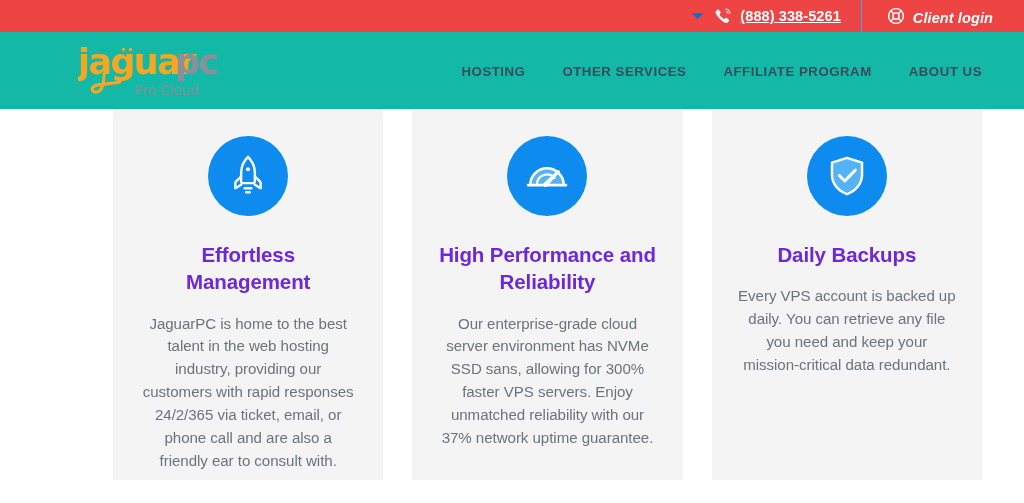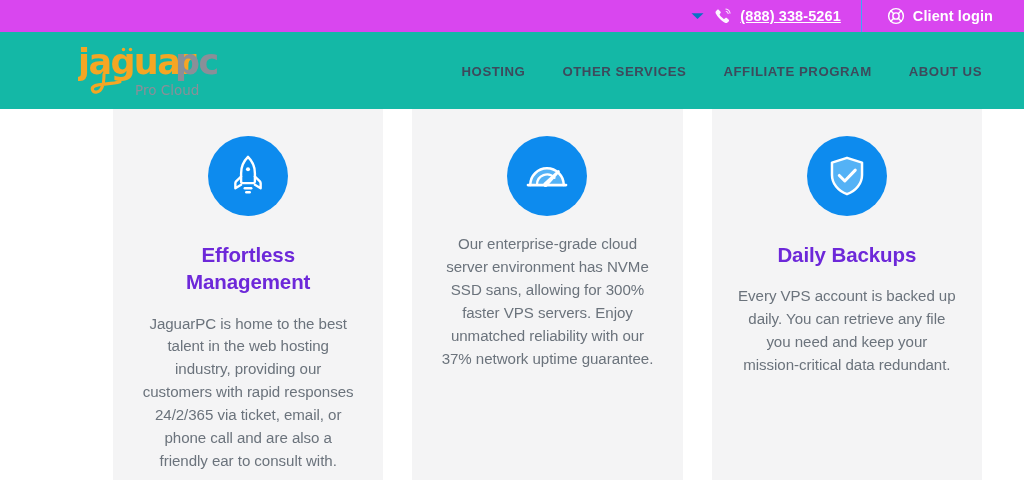--- a/index.html
+++ b/index.html
@@ -15,21 +15,21 @@
     font-family: "Liberation Sans", "DejaVu Sans", sans-serif;
     background: #ffffff;
     color: #5a6470;
     -webkit-font-smoothing: antialiased;
   }
 
   
   .topbar {
     position: relative;
     height: 32px;
-    background: #d946ef;
+    background: #ef4444;
     display: flex;
     align-items: stretch;
     justify-content: flex-end;
   }
   .topbar-inner {
     display: flex;
     align-items: stretch;
     height: 100%;
     padding-right: 31px;
   }
@@ -67,24 +67,25 @@
   .topbar-text {
     color: #ffffff;
     font-size: 14.5px;
     font-weight: bold;
     letter-spacing: 0.1px;
     white-space: nowrap;
     line-height: 1;
   }
   .topbar-link {
     display: flex;
-    align-items: center;
+    align-items: flex-end;
     gap: 8px;
     text-decoration: none;
     cursor: pointer;
+    font-style: italic;
   }
 
   
   .header {
     height: 77px;
     background: #14b8a6;
     display: flex;
     align-items: center;
     position: relative;
     padding-left: 8px;
@@ -255,20 +256,21 @@
   <div class="card">
     <div class="icon-circle">
       <svg width="46" height="46" viewBox="0 0 48 48" aria-hidden="true">
         <path d="M6.5 33.5 a17.5 17.5 0 0 1 35 0 z" fill="#54b2f6"></path>
         <path d="M6.5 33.5 a17.5 17.5 0 0 1 35 0" fill="none" stroke="#ffffff" stroke-width="2.6" stroke-linecap="round"></path>
         <path d="M4.2 33.5 h39.6" stroke="#ffffff" stroke-width="2.9" stroke-linecap="round"></path>
         <path d="M13.6 32.8 a10.4 10.4 0 0 1 18.2 -6.9" fill="none" stroke="#ffffff" stroke-width="2.4" stroke-linecap="round"></path>
         <path d="M34.9 18.3 L20.6 31.3 a2.5 2.5 0 0 0 3.4 3.6 L36.9 20.4 a1.4 1.4 0 0 0 -2 -2.1 z" fill="#ffffff"></path>
       </svg>
     </div>
+    <div class="card-title">High Performance and Reliability</div>
     <div class="card-body">Our enterprise-grade cloud server environment has NVMe SSD sans, allowing for 300% faster VPS servers. Enjoy unmatched reliability with our 37% network uptime guarantee.</div>
   </div>
 
   <div class="card">
     <div class="icon-circle">
       <svg width="44" height="44" viewBox="0 0 48 48" aria-hidden="true">
         <path d="M24 4.2 L40.4 9.4 v13.4 c0 9.2 -6.6 17.6 -16.4 21 -9.8 -3.4 -16.4 -11.8 -16.4 -21 V9.4 z" fill="#54b2f6" stroke="#ffffff" stroke-width="2.7" stroke-linejoin="round"></path>
         <path d="M15.6 23.4 L21.6 29.4 L33 17.6" fill="none" stroke="#ffffff" stroke-width="3.3" stroke-linecap="round" stroke-linejoin="round"></path>
       </svg>
     </div>

